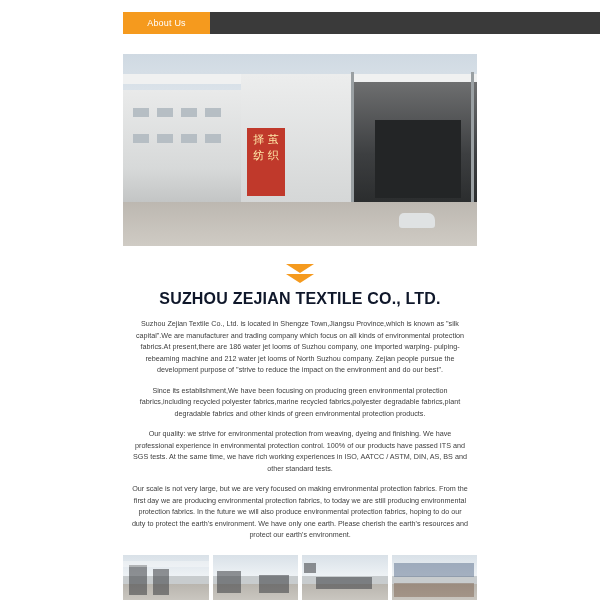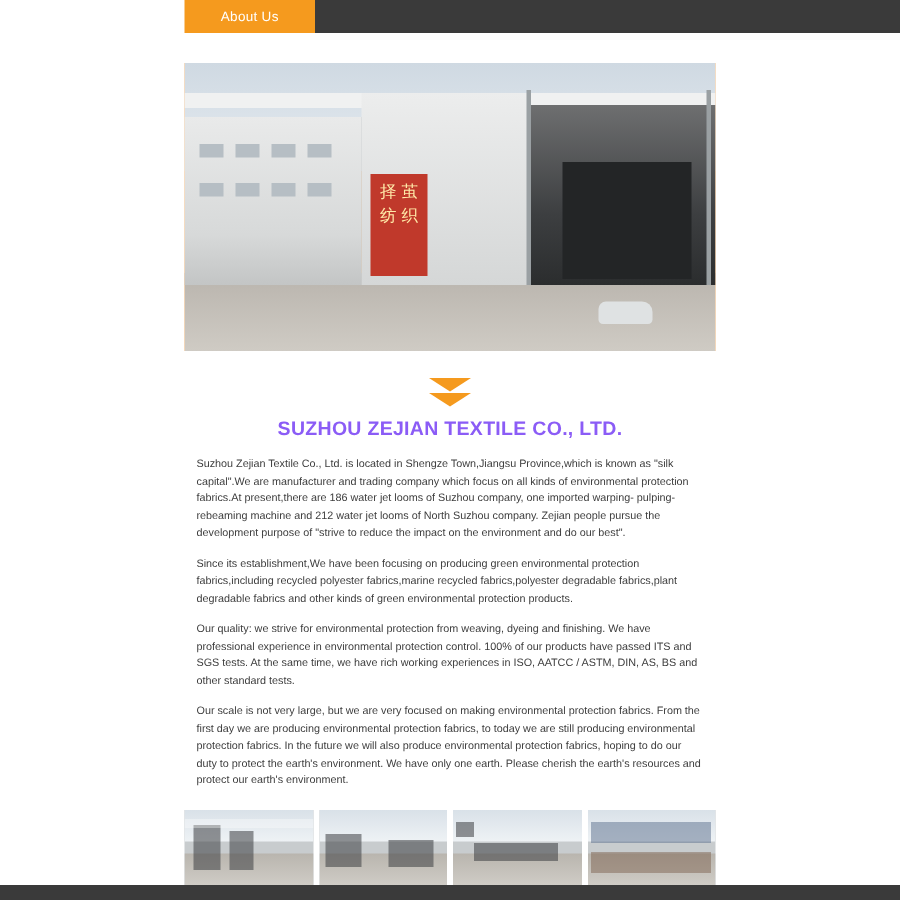--- a/index.html
+++ b/index.html
@@ -17,21 +17,21 @@
     position: relative;
     width: 600px;
     height: 600px;
     background: #ffffff;
   }
 
   
   .header-bar {
     position: relative;
     height: 36px;
-    margin: 0 0 0 0;
+    margin: 12px 0 0 0;
     display: flex;
     align-items: stretch;
   }
   .header-left-gap {
     width: 123px;
     background: #ffffff;
   }
   .header-tab {
     background: #f59a1e;
     color: #ffffff;
@@ -154,31 +154,32 @@
     border-left: 14px solid transparent;
     border-right: 14px solid transparent;
     border-top: 9px solid #f59a1e;
   }
   .chev span.c1 { top: 0; }
   .chev span.c2 { top: 10px; }
 
   
   .title {
     text-align: center;
-    font-size: 13px;
+    font-size: 16px;
     font-weight: bold;
-    color: #8b5cf6;
+    color: #0f172a;
     margin-top: 6px;
     letter-spacing: .2px;
   }
   .body-text {
     margin: 10px 131px 0 131px;
     color: #3d3d3d;
     font-size: 7.2px;
     line-height: 11.5px;
+    text-align: center;
   }
   .body-text p {
     margin: 0 0 9px 0;
   }
 
   
   .gallery {
     margin: 14px 123px 0 123px;
     width: 354px;
     display: grid;

